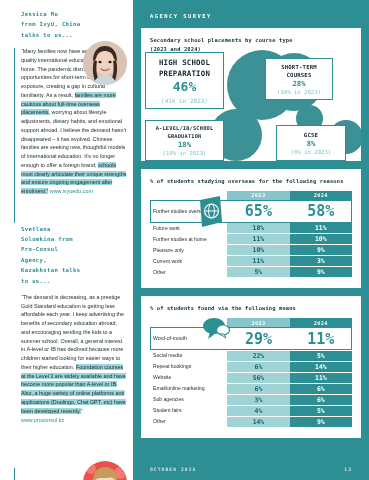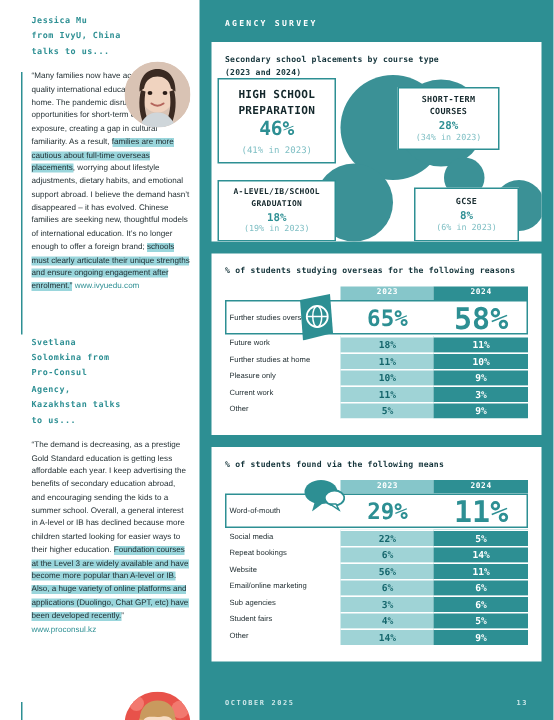--- a/index.html
+++ b/index.html
@@ -170,21 +170,21 @@
     border-bottom: 1px solid #ffffff;
   }
   .tbl .v24 {
     background: #2d8f93; color: #ffffff; text-align: center;
     font-family: "DejaVu Sans Mono", monospace;
     font-size: 6.4px; font-weight: bold; width: 63px;
     border-bottom: 1px solid #ffffff;
   }
   .tbl tr.hero td { height: 23px; }
   .tbl tr.hero .v23 { font-size: 15px; color: #2d8f93; background: #ffffff; }
-  .tbl tr.hero .v24 { font-size: 20px; color: #2d8f93; background: #ffffff; }
+  .tbl tr.hero .v24 { font-size: 15px; color: #2d8f93; background: #ffffff; }
   .tbl tr.hero .rlabel { font-weight: normal; }
   .tbl tr td { height: 11px; }
   .hero-outline {
     position: absolute; left: 0; top: 0; right: 0; bottom: 0;
     border: 1px solid #2d8f93; pointer-events: none;
   }
   .deco-icon { position: absolute; z-index: 5; }
 
   .footer {
     position: absolute; bottom: 8px; left: 17px; right: 17px;

